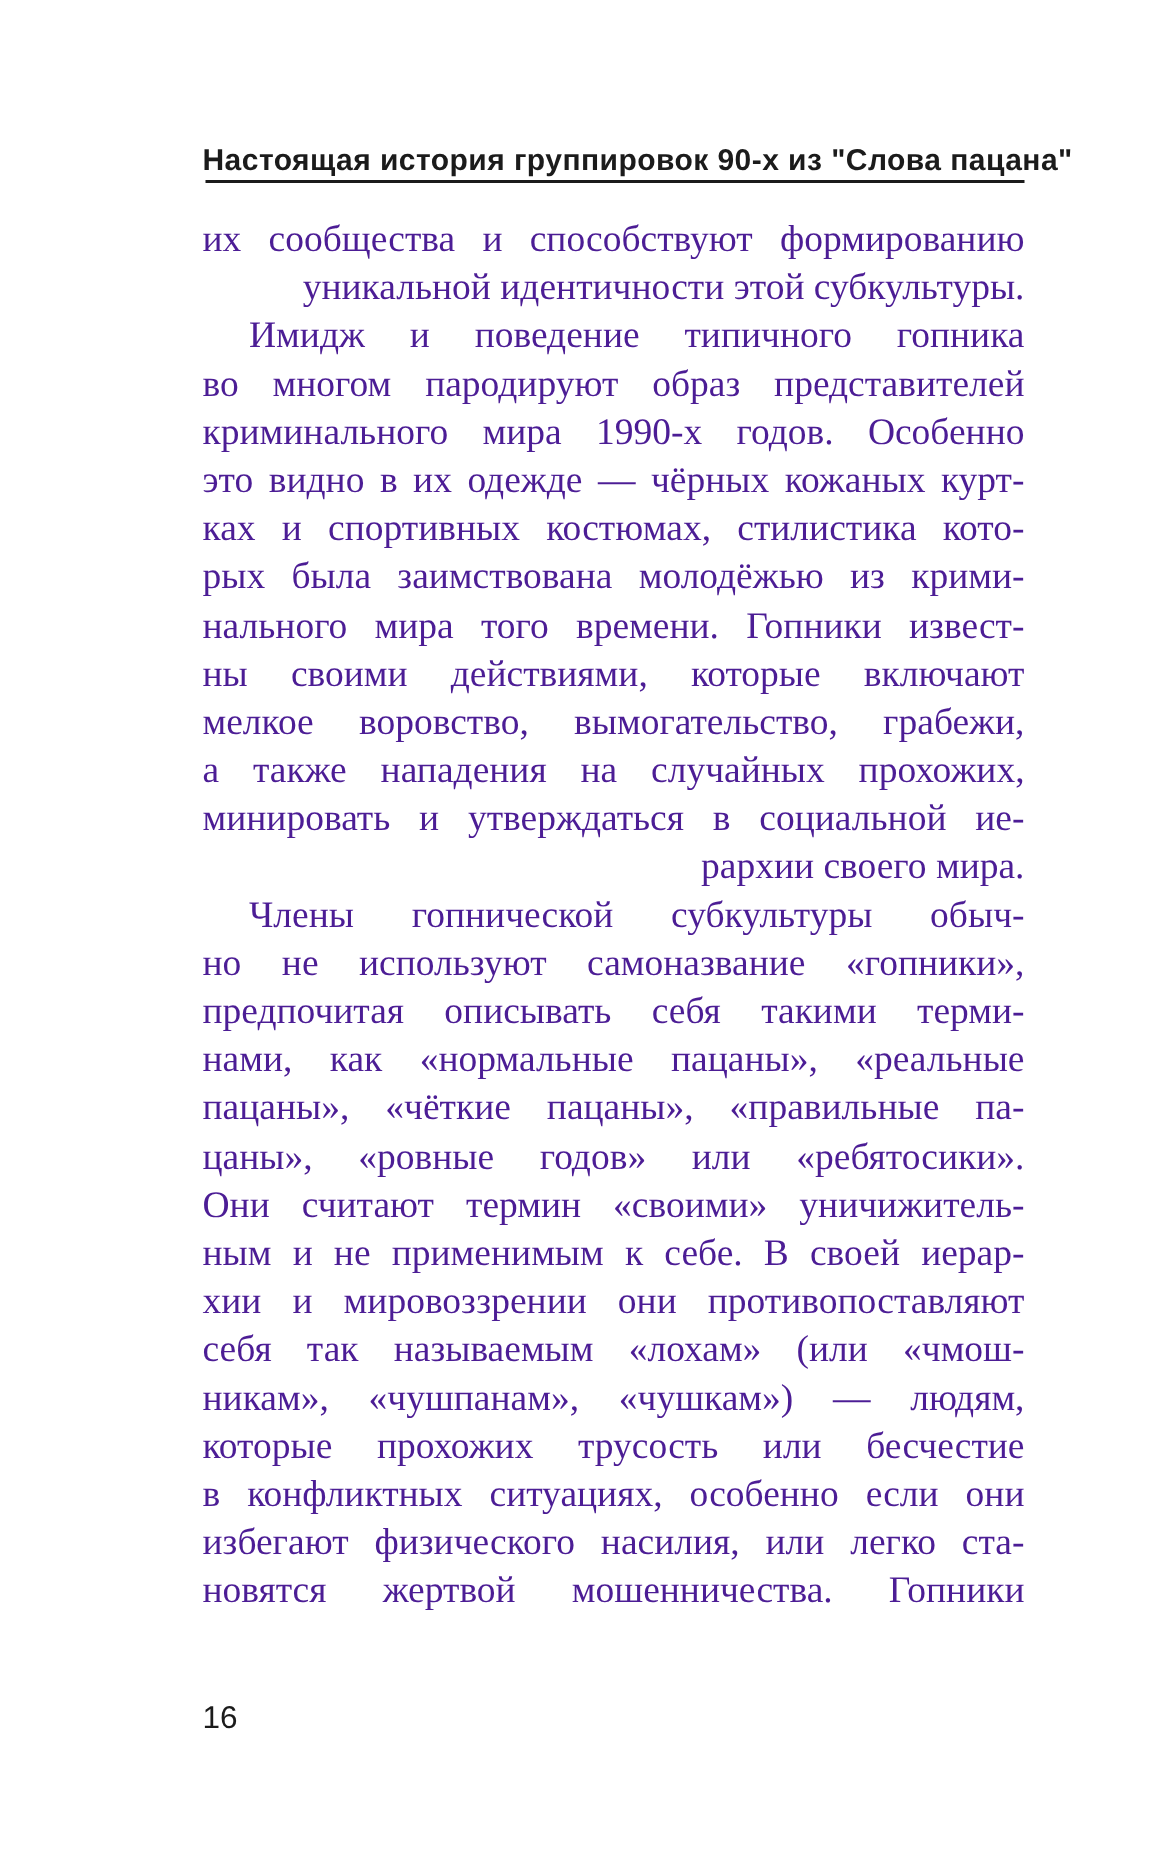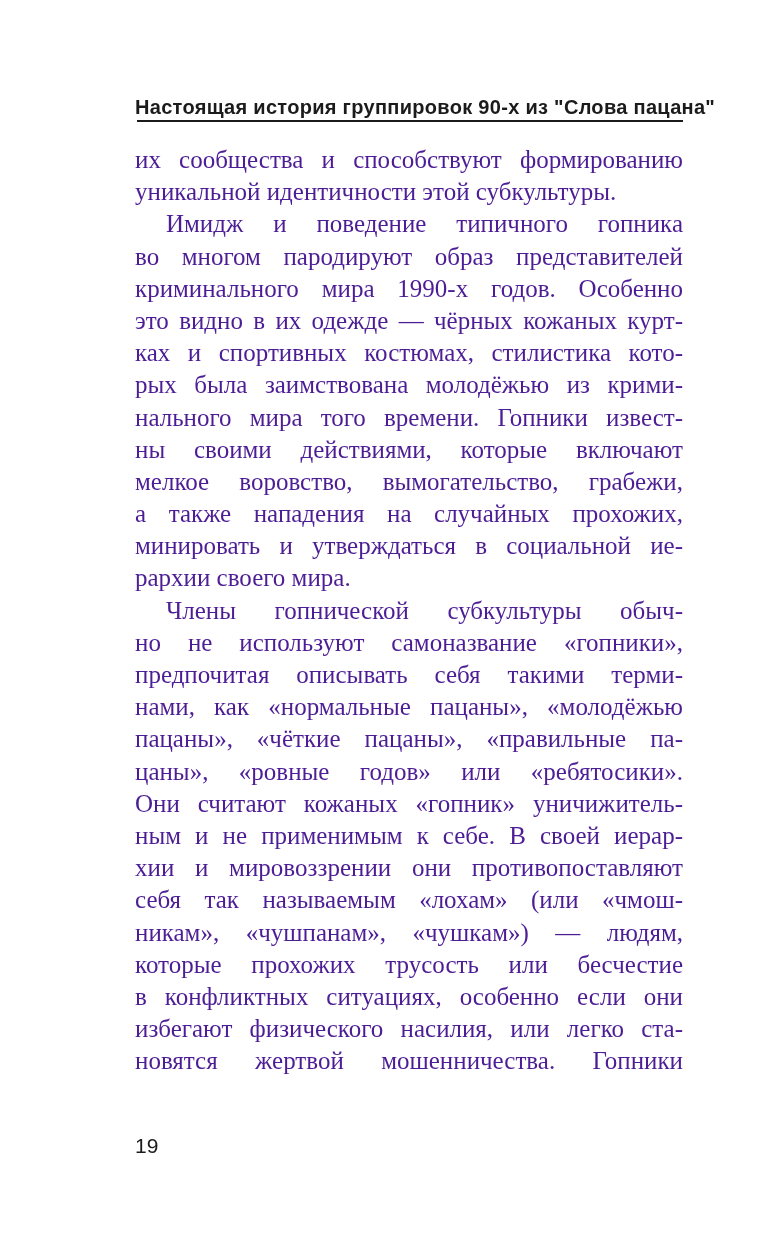--- a/index.html
+++ b/index.html
@@ -47,21 +47,21 @@
     position: absolute;
     left: 0;
     top: 144px;
     width: 548px;
     font-family: "Liberation Serif", serif;
     font-size: 25px;
     line-height: 32.2px;
     color: #4c1d95;
   }
   .line {
-    text-align: left;
+    text-align: right;
     height: 32.2px;
     overflow: hidden;
   }
   .line.just {
     text-align: justify;
     text-align-last: justify;
   }
   .line.ind {
     text-indent: 31px;
   }
@@ -92,28 +92,28 @@
         <div class="line just">рых была заимствована молодёжью из крими-</div>
         <div class="line just">нального мира того времени. Гопники извест-</div>
         <div class="line just">ны своими действиями, которые включают</div>
         <div class="line just">мелкое воровство, вымогательство, грабежи,</div>
         <div class="line just">а также нападения на случайных прохожих,</div>
         <div class="line just">минировать и утверждаться в социальной ие-</div>
         <div class="line">рархии своего мира.</div>
         <div class="line just ind">Члены гопнической субкультуры обыч-</div>
         <div class="line just">но не используют самоназвание «гопники»,</div>
         <div class="line just">предпочитая описывать себя такими терми-</div>
-        <div class="line just">нами, как «нормальные пацаны», «молодёжью</div>
+        <div class="line just">нами, как «нормальные пацаны», «реальные</div>
         <div class="line just">пацаны», «чёткие пацаны», «правильные па-</div>
         <div class="line just">цаны», «ровные годов» или «ребятосики».</div>
-        <div class="line just">Они считают кожаных «гопник» уничижитель-</div>
+        <div class="line just">Они считают термин «своими» уничижитель-</div>
         <div class="line just">ным и не применимым к себе.  В своей иерар-</div>
         <div class="line just">хии и мировоззрении они противопоставляют</div>
         <div class="line just">себя так называемым «лохам» (или «чмош-</div>
         <div class="line just">никам», «чушпанам», «чушкам») — людям,</div>
         <div class="line just">которые прохожих трусость или бесчестие</div>
         <div class="line just">в конфликтных ситуациях, особенно если они</div>
         <div class="line just">избегают физического насилия, или легко ста-</div>
         <div class="line just">новятся жертвой мошенничества. Гопники</div>
       </div>
   </div>
-  <div class="page-number">19</div>
+  <div class="page-number">16</div>
 </div>
 
 </body></html>

